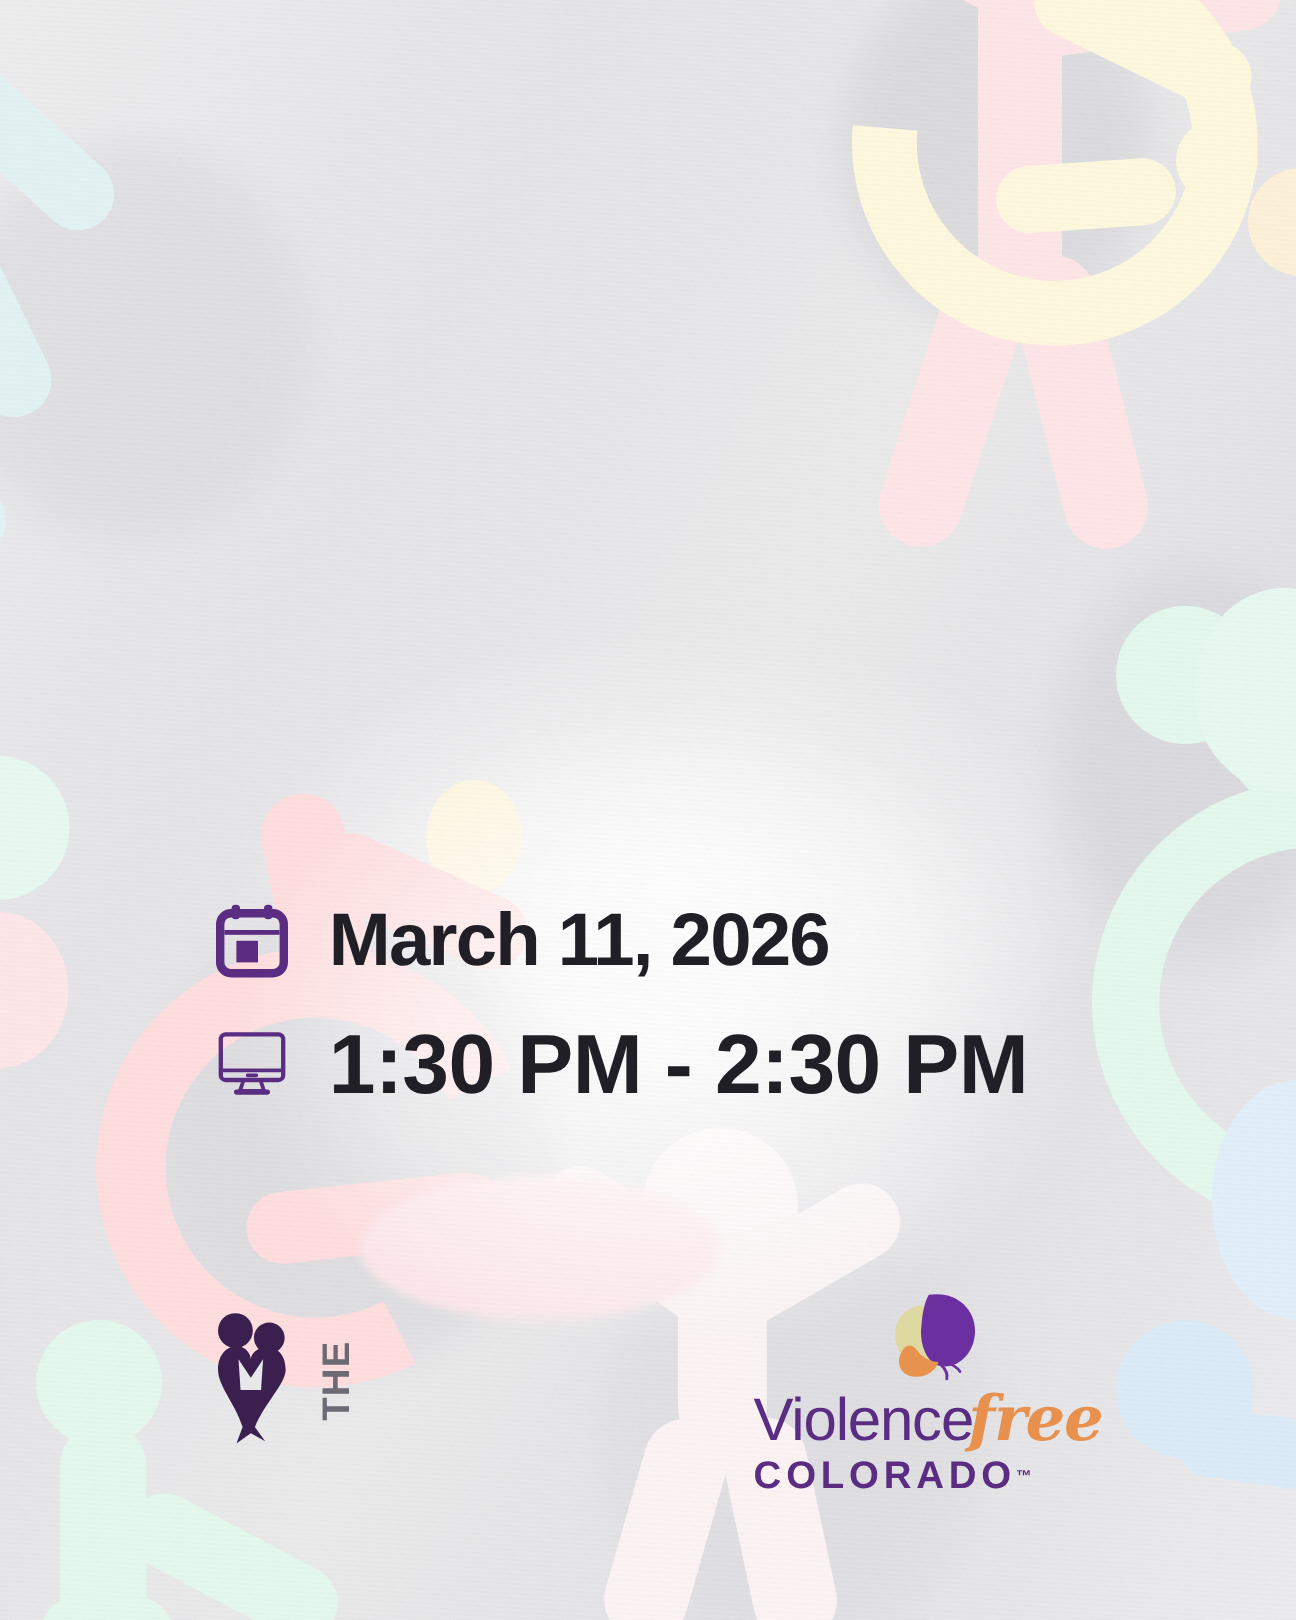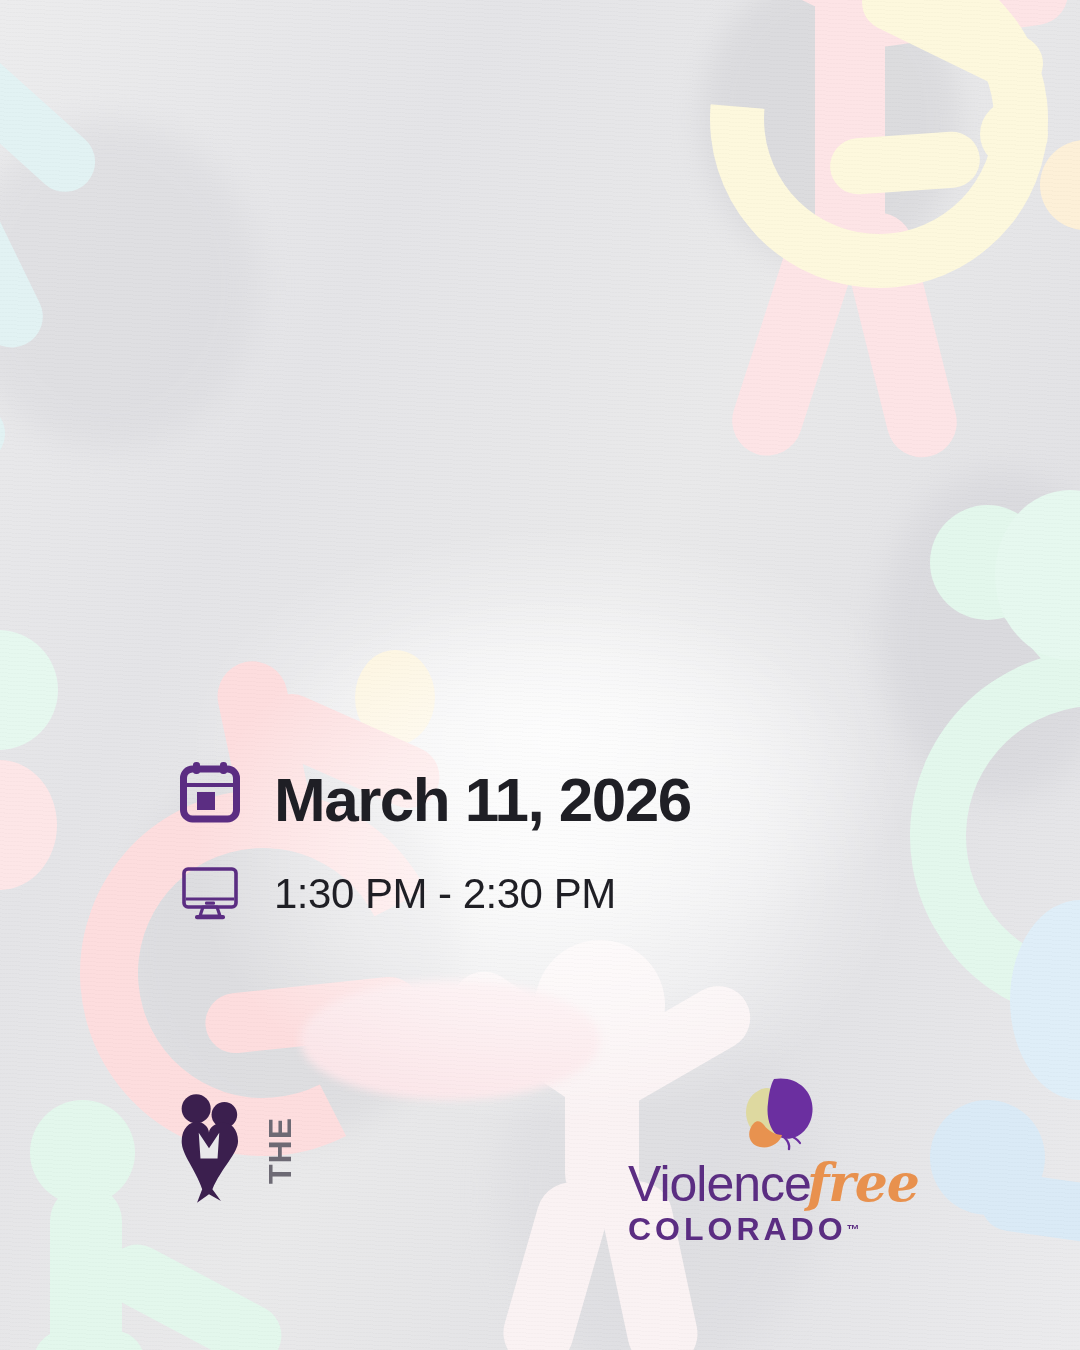--- a/index.html
+++ b/index.html
@@ -105,22 +105,22 @@
     height: 62px;
     flex: 0 0 60px;
     position: relative;
     margin-right: 34px;
   }
   .detail-label {
     font-family: "Liberation Sans", sans-serif;
     color: #1f1f25;
     white-space: nowrap;
   }
-  #date-label  { font-size: 62px; font-weight: 700; letter-spacing: -1.5px; margin-top: 16px; }
-  #time-label  { font-size: 42px; font-weight: 400; letter-spacing: -0.5px; }
+  #date-label  { font-size: 62px; font-weight: 700; letter-spacing: -1.5px; }
+  #time-label  { font-size: 70px; font-weight: 700; letter-spacing: -0.5px; }
 
   
   #logos {
     position: absolute;
     left: 0;
     top: 1075px;
     width: 1080px;
     height: 190px;
   }
   #initiative-logo {

